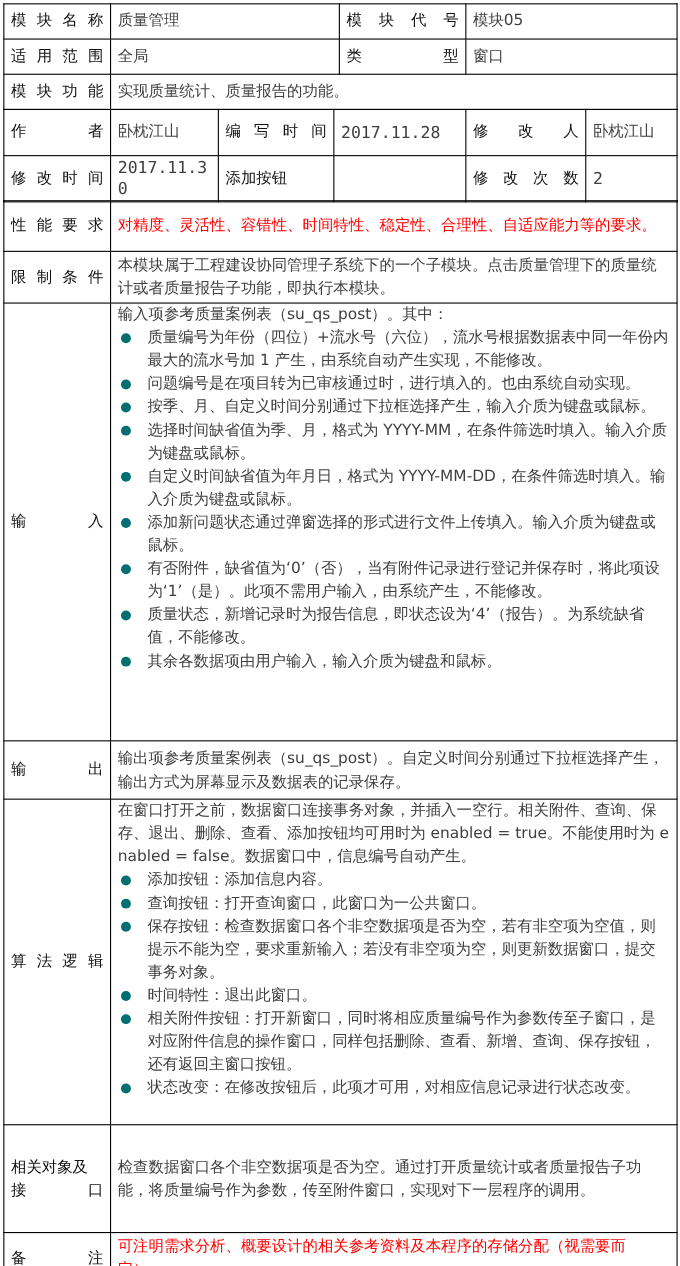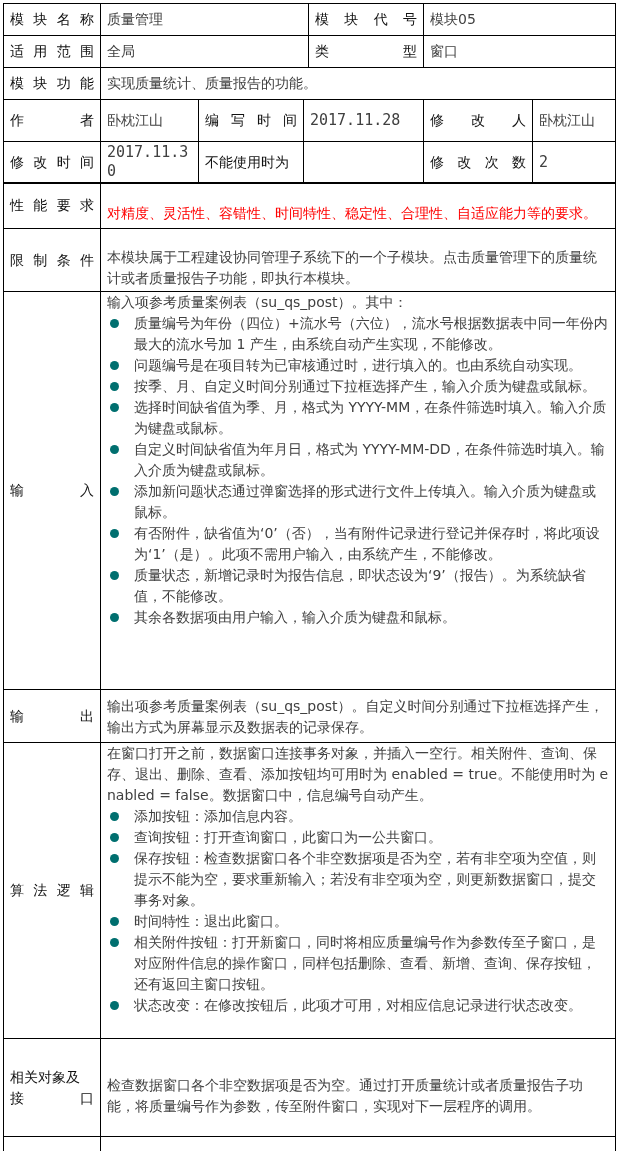--- a/index.html
+++ b/index.html
@@ -11,21 +11,21 @@
        line-height: 21px; color: #000; word-break: break-all; }
   .lbl { color: #111; letter-spacing: 0; }
   .just { display: flex; justify-content: space-between; }
   .teal { color: #404040; }
   .red { color: #ff0000; }
   ul { margin: 0; padding: 0; list-style: none; }
   li { position: relative; padding-left: 27px; }
   li::before { content: ""; position: absolute; left: 3px; top: 6px; width: 9px; height: 9px;
                border-radius: 50%; background: #006f6f; }
   .mono { font-family: "DejaVu Sans Mono", monospace; font-size: 15px; }
-  .pad { padding-top: 18px; padding-bottom: 2px; }
+  .pad { padding-top: 2px; padding-bottom: 2px; }
 </style>
 </head>
 <body>
 
 <div class="doc">
 
   <table>
     <colgroup>
         <col style="width:97px">
         <col style="width:208px">
@@ -124,21 +124,21 @@
     <tr style="height:42px">
       <td>
             <div class="just lbl">
         <span>修</span>
               <span>改</span>
               <span>时</span>
               <span>间</span>
             </div>
           </td>
       <td class="teal mono" style="line-height:19px">2017.11.30</td>
-      <td class="lbl">不能使用时为</td>
+      <td class="lbl">添加按钮</td>
       <td class="teal"></td>
       <td>
             <div class="just lbl">
         <span>修</span>
               <span>改</span>
               <span>次</span>
               <span>数</span>
             </div>
           </td>
       <td class="teal mono">2</td>
@@ -184,21 +184,21 @@
       <td class="teal" style="vertical-align:top">
         <div>输入项参考质量案例表（su_qs_post）。其中：</div>
         <ul>
           <li>质量编号为年份（四位）+流水号（六位），流水号根据数据表中同一年份内最大的流水号加 1 产生，由系统自动产生实现，不能修改。</li>
           <li>问题编号是在项目转为已审核通过时，进行填入的。也由系统自动实现。</li>
           <li>按季、月、自定义时间分别通过下拉框选择产生，输入介质为键盘或鼠标。</li>
           <li>选择时间缺省值为季、月，格式为 YYYY-MM，在条件筛选时填入。输入介质为键盘或鼠标。</li>
           <li>自定义时间缺省值为年月日，格式为 YYYY-MM-DD，在条件筛选时填入。输入介质为键盘或鼠标。</li>
           <li>添加新问题状态通过弹窗选择的形式进行文件上传填入。输入介质为键盘或鼠标。</li>
           <li>有否附件，缺省值为‘0’（否），当有附件记录进行登记并保存时，将此项设为‘1’（是）。此项不需用户输入，由系统产生，不能修改。</li>
-          <li>质量状态，新增记录时为报告信息，即状态设为‘9’（报告）。为系统缺省值，不能修改。</li>
+          <li>质量状态，新增记录时为报告信息，即状态设为‘4’（报告）。为系统缺省值，不能修改。</li>
           <li>其余各数据项由用户输入，输入介质为键盘和鼠标。</li>
         </ul>
       </td>
     </tr>
     <tr style="height:53px">
       <td>
             <div class="just lbl">
         <span>输</span>
               <span>出</span>
             </div>

